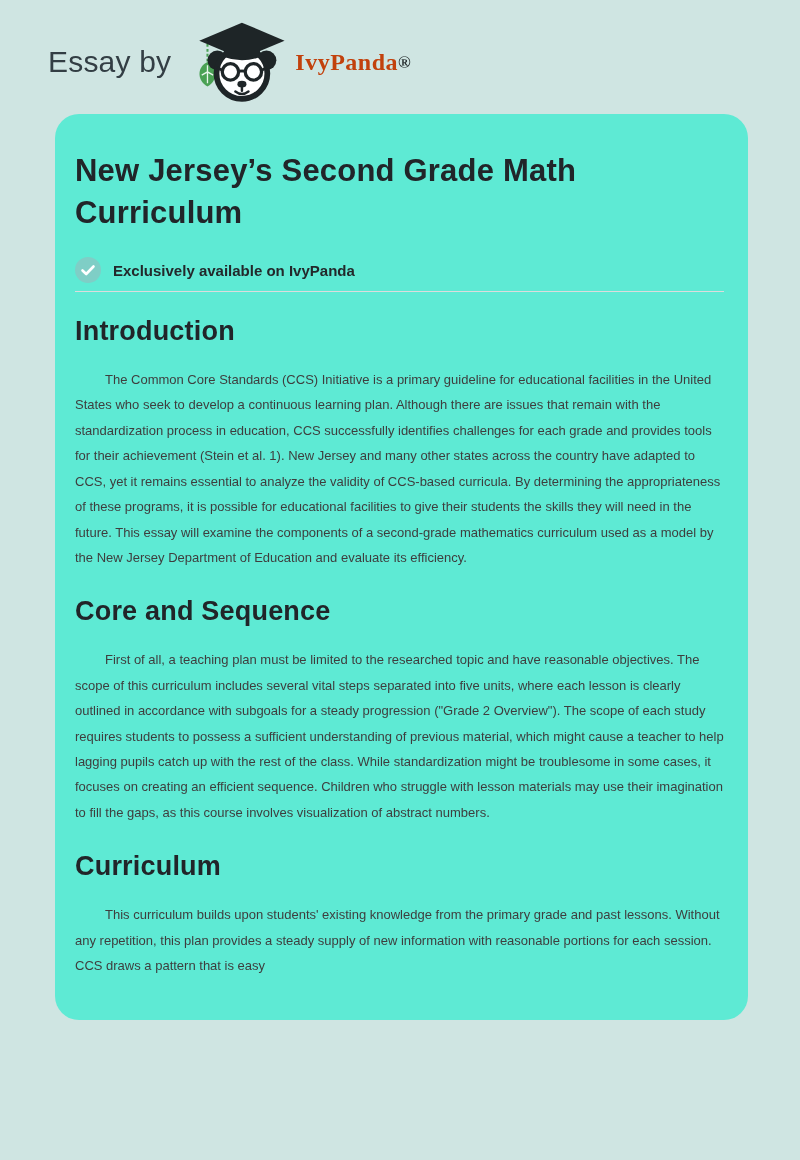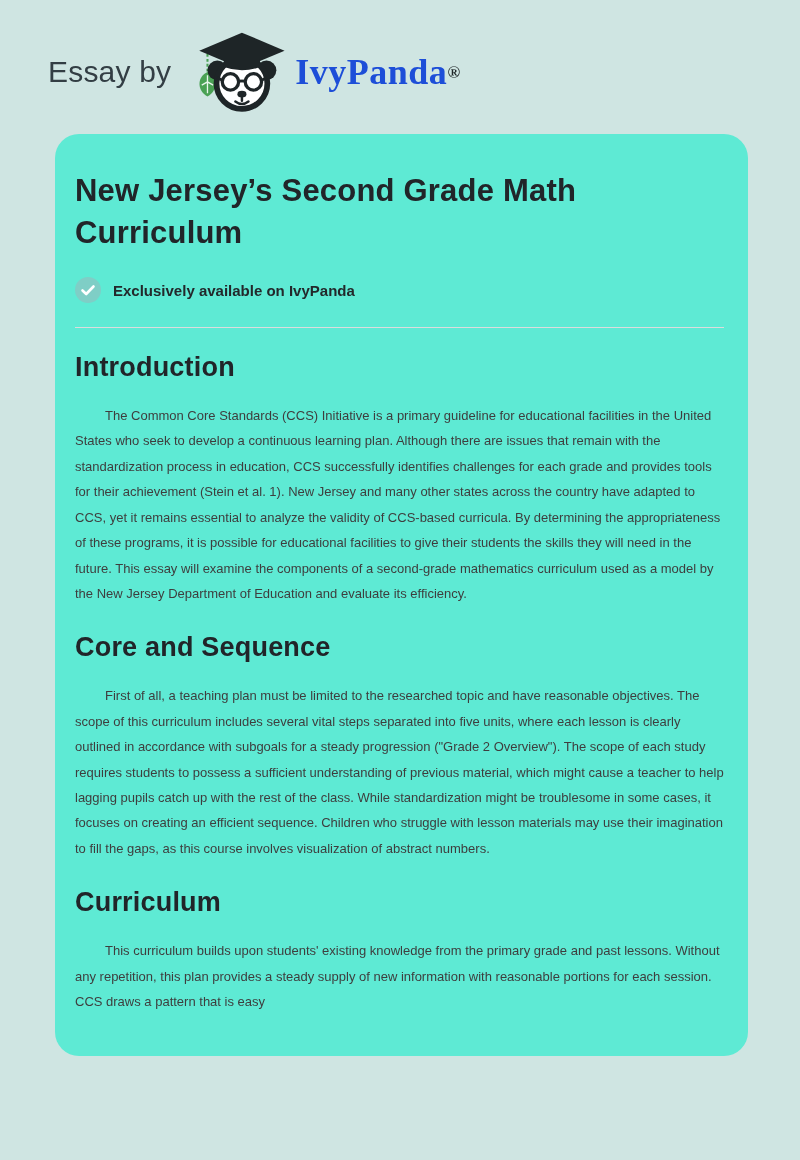--- a/index.html
+++ b/index.html
@@ -9,41 +9,41 @@
     font-family: "Liberation Sans", sans-serif;
     overflow-x: hidden;
   }
   .page { width: 800px; min-height: 1160px; background: #cfe5e2; }
 
   
   .site-header {
     display: flex;
     align-items: center;
     padding: 28px 0 18px 48px;
-    height: 134px;
+    height: 114px;
   }
   .essay-by {
     font-size: 30px;
     color: #333e44;
     letter-spacing: 0.2px;
     margin-right: 16px;
   }
   .logo {
     display: flex;
     align-items: center;
     text-decoration: none;
     cursor: pointer;
   }
   .logo-icon { display: inline-block; width: 100px; height: 82px; margin-right: 8px; }
   .logo-icon svg { width: 100%; height: 100%; }
   .brand {
     font-family: "Liberation Serif", serif;
     font-weight: 700;
-    font-size: 36px;
-    color: #1d4ed8;
+    font-size: 24px;
+    color: #c2410c;
     letter-spacing: 0.5px;
   }
   .reg {
     font-family: "Liberation Serif", serif;
     font-weight: 700;
     font-size: 17px;
     color: #1e2527;
     vertical-align: super;
     line-height: 1;
   }
@@ -60,21 +60,21 @@
     font-size: 31px;
     line-height: 1.34;
     font-weight: 700;
     color: #212529;
     margin: 0 0 24px;
     letter-spacing: 0.2px;
   }
   .badge {
     display: flex;
     align-items: center;
-    margin: 0 0 24px;
+    margin: 0 0 8px;
   }
   .badge-icon {
     width: 26px;
     height: 26px;
     margin-right: 12px;
     flex: 0 0 auto;
   }
   .badge-icon svg { width: 26px; height: 26px; display: block; }
   .badge-label {
     font-size: 15px;

